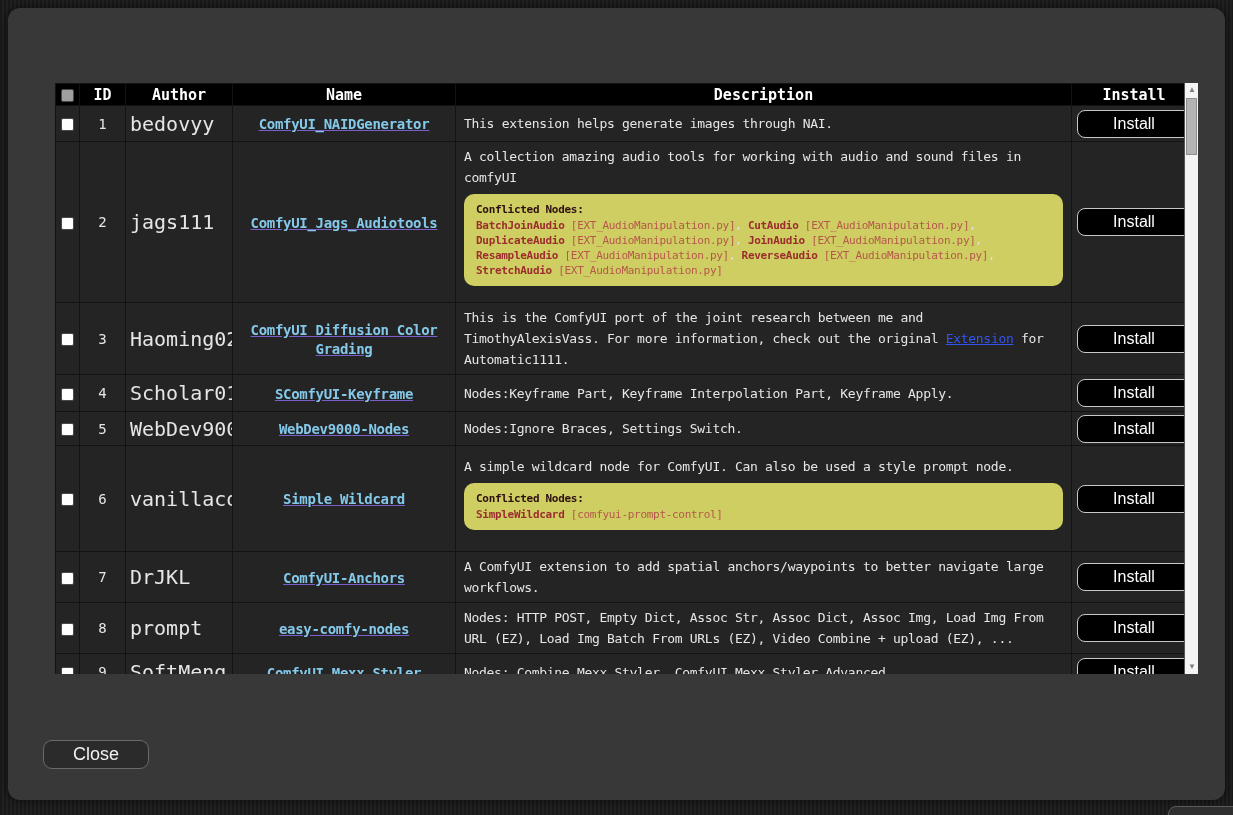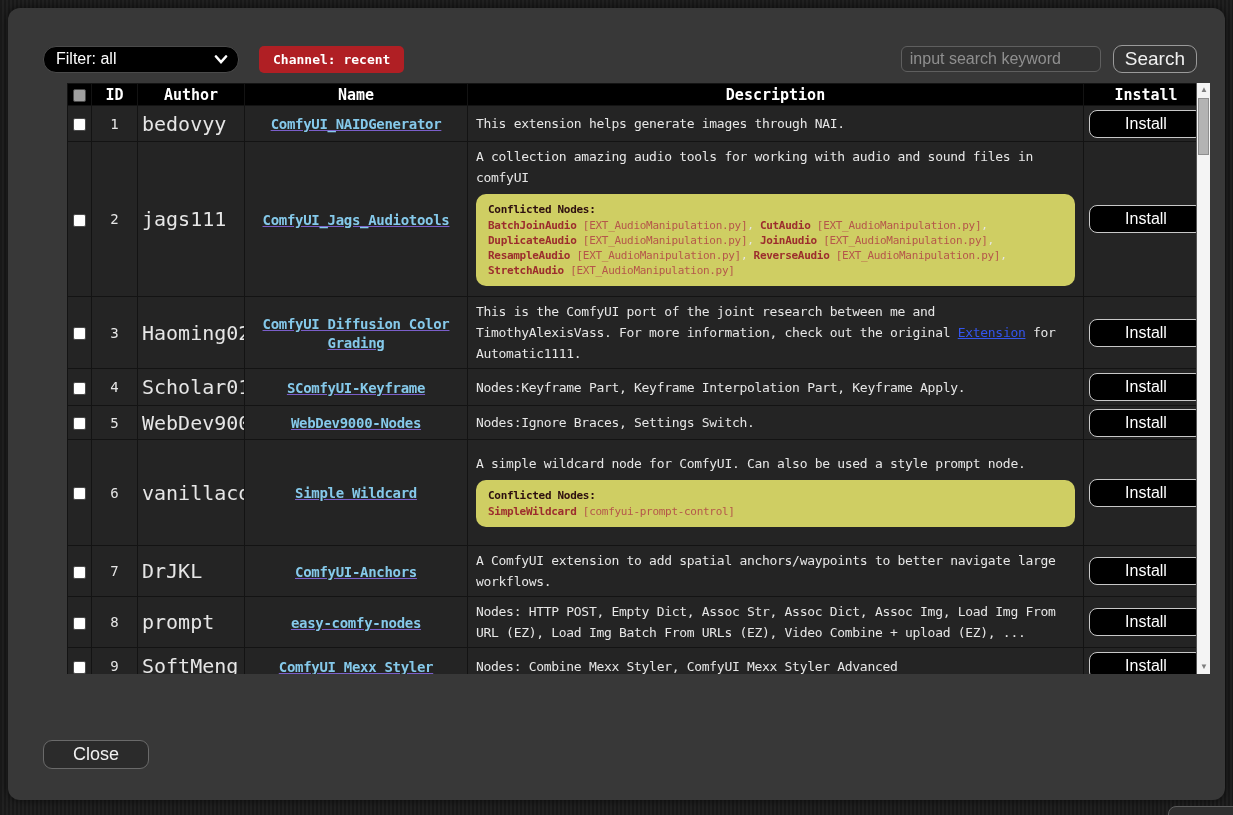--- a/index.html
+++ b/index.html
@@ -35,21 +35,21 @@
   }
   .search-input::placeholder { color: #8f8f8f; }
   .btn {
     background: #343434; color: #f0f0f0; border: 1px solid #9a9a9a;
     border-radius: 9px; cursor: pointer; font-family: "Liberation Sans", sans-serif;
   }
   .search-btn { margin-left: 12px; font-size: 19px; padding: 2px 11px; }
   .close-btn { position: absolute; left: 35px; top: 732px; font-size: 18px; padding: 3px 29px; background:#2b2b2b; border-color:#6a6a6a; }
   
   .table-wrap {
-    position: absolute; left: 47px; top: 75px; width: 1155px; height: 591px;
+    position: absolute; left: 35px; top: 75px; width: 1155px; height: 591px;
     overflow: hidden;
     padding-left: 12px;
   }
   table { border-collapse: collapse; table-layout: fixed; width: 1141px;
     font-family: "DejaVu Sans Mono", monospace; color: #e6e6e6; }
   th, td { border: 1px solid #131313; }
   th { background: #000; color: #fff; font-size: 15px; font-weight: bold; height: 22px; }
   td { background: #242424; vertical-align: middle; }
   td.c-cb, th.c-cb { text-align: center; }
   td.c-id { text-align: center; font-size: 14px; }
@@ -69,21 +69,21 @@
     font-family: "Liberation Sans", sans-serif; cursor: pointer;
   }
   input[type="checkbox"] {
     appearance: none; -webkit-appearance: none; width: 13px; height: 13px;
     background: #fff; border: 1px solid #4a4a4a; border-radius: 2px;
     vertical-align: middle; cursor: pointer;
   }
   input[type="checkbox"].hdr { background: #9f9f9f; }
   .conflict {
     background: var(--conflict-bg, #cfce63); border-radius: 10px;
-    margin: 6px 0 6px 0; padding: 8px 12px; line-height: 15px;
+    margin: 6px 0 12px 0; padding: 8px 12px; line-height: 15px;
   }
   .conflict .ctitle { color: var(--conflict-title, #2d0f0f); font-weight: bold; font-size: 11px; letter-spacing: -0.3px; }
   .conflict .cbody { font-size: 11px; letter-spacing: -0.3px; margin-top: 1px; }
   .conflict .cnode { color: var(--conflict-node, #9c2d2d); font-weight: bold; }
   .conflict .csrc { color: var(--conflict-src, #b5574a); }
   
   .vscroll {
     position: absolute; right: 0; top: 0; width: 14px; height: 591px;
     background: #f4f4f4; border-left: 1px solid #555;
   }
@@ -97,33 +97,20 @@
   .peek {
     position: absolute; left: 1168px; top: 806px; width: 90px; height: 26px;
     background: #2f2f2f; border: 1px solid #5c5c5c; border-radius: 8px;
   }
 </style>
 </head>
 <body>
 
 <div class="dialog">
 
-  <div class="topbar">
-    <div class="filter-select">
-      <span class="lbl">Filter: all</span>
-      <span style="display:flex;align-items:center;">
-        <svg width="14" height="9" viewBox="0 0 14 9">
-            <path d="M2 1.5 L7 7 L12 1.5" stroke="#fff" stroke-width="2.6" fill="none" stroke-linecap="round"></path>
-          </svg>
-      </span>
-    </div>
-    <button class="channel-badge">Channel: recent</button>
-    <input class="search-input" value="" placeholder="input search keyword" style="">
-    <button class="btn search-btn">Search</button>
-  </div>
 
   <div class="table-wrap">
     <table>
       <colgroup>
         <col style="width:24px">
           <col style="width:46px">
           <col style="width:107px">
         <col style="width:223px">
           <col style="width:616px">
           <col style="width:125px">

